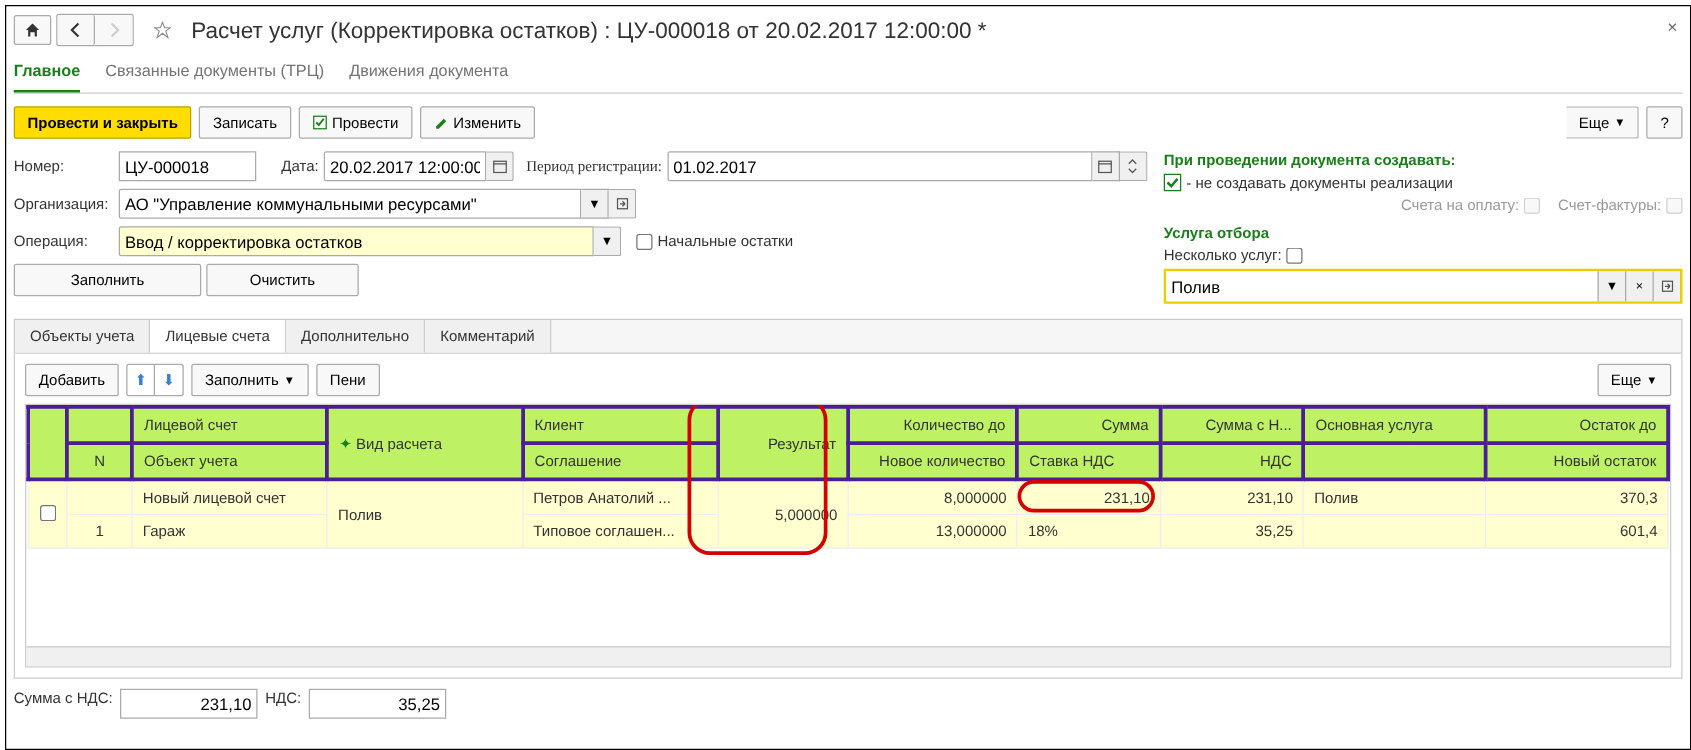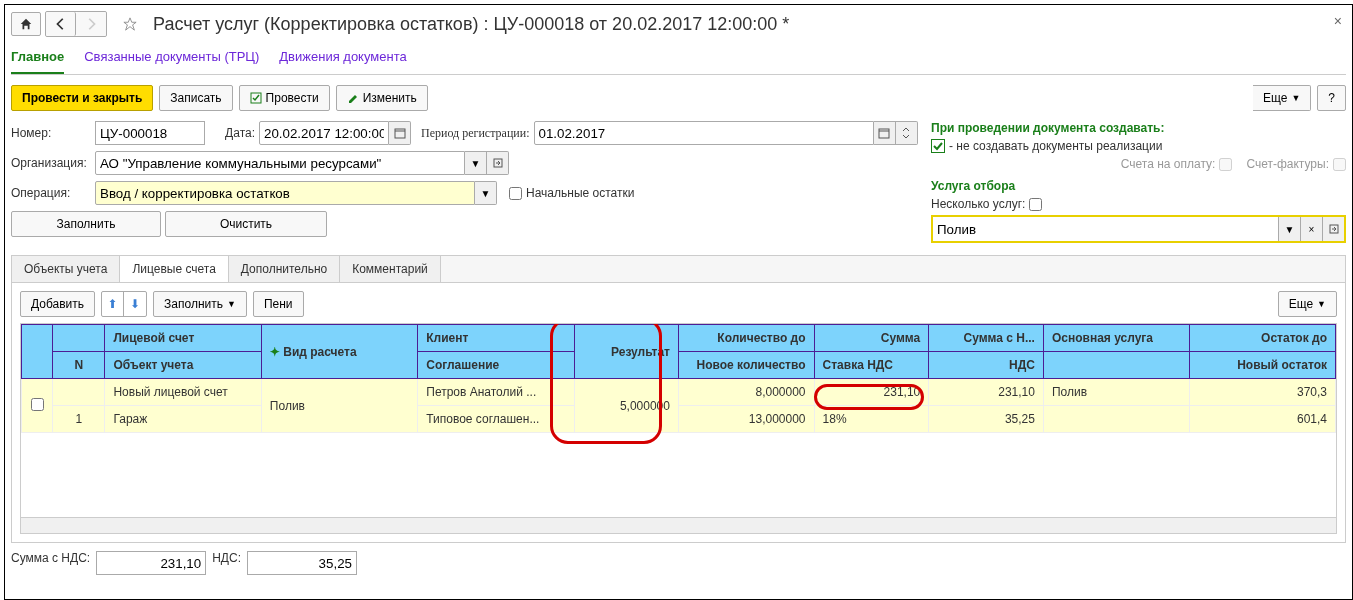--- a/index.html
+++ b/index.html
@@ -10,21 +10,21 @@
 .icon-btn { border: 1px solid #aaa; background: #f8f8f8; height: 24px; min-width: 30px; display: inline-flex; align-items: center; justify-content: center; cursor: pointer; border-radius: 2px; }
 .icon-btn svg { width: 14px; height: 14px; }
 .nav-group { display: inline-flex; border: 1px solid #aaa; border-radius: 2px; overflow: hidden; }
 .nav-group .icon-btn { border: none; border-right: 1px solid #aaa; }
 .nav-group .icon-btn:last-child { border-right: none; }
 .star-btn { background: transparent; border: none; margin-left: 4px; }
 .title { font-size: 18px; margin-left: 4px; }
 .close-x { position: absolute; top: 8px; right: 10px; font-size: 14px; cursor: pointer; color: #666; }
 
 .tab-strip { display: flex; gap: 20px; border-bottom: 1px solid #ccc; margin-bottom: 10px; padding-bottom: 0; }
-.tab-link { padding: 4px 0 8px 0; font-size: 13px; color: #6d28d9; cursor: pointer; }
+.tab-link { padding: 4px 0 8px 0; font-size: 13px; color: #737373; cursor: pointer; }
 .tab-link.active { color: #1a7f1a; border-bottom: 2px solid #1a7f1a; font-weight: bold; }
 
 .toolbar { display: flex; gap: 6px; align-items: center; margin-bottom: 10px; }
 .btn { border: 1px solid #aaa; background: #f8f8f8; padding: 4px 10px; height: 26px; cursor: pointer; border-radius: 2px; display: inline-flex; align-items: center; gap: 4px; font-size: 12px; }
 .btn.primary { background: #ffdd00; border-color: #b8a000; font-weight: bold; }
 .btn-group { display: inline-flex; }
 .btn-group .btn { border-radius: 0; }
 .btn-group .btn:first-child { border-radius: 2px 0 0 2px; }
 .btn-group .btn:last-child { border-radius: 0 2px 2px 0; border-left: none; }
 .spacer { flex: 1; }
@@ -49,21 +49,21 @@
 .inner-tab.active { background: #fff; }
 
 .tab-content { border: 1px solid #ccc; border-top: none; padding: 8px; height: 260px; display: flex; flex-direction: column; }
 .tab-toolbar { display: flex; gap: 6px; align-items: flex-end; margin-bottom: 6px; }
 .nav-arrows { display: inline-flex; border: 1px solid #aaa; border-radius: 2px; }
 .nav-arrows .arr { width: 22px; height: 24px; display: inline-flex; align-items: center; justify-content: center; cursor: pointer; }
 .nav-arrows .arr:first-child { border-right: 1px solid #aaa; }
 
 .grid-wrap { flex: 1; border: 1px solid #ccc; overflow: hidden; position: relative; }
 .grid { width: 100%; border-collapse: collapse; font-size: 12px; }
-.grid th { background: #7dd3fc; font-weight: bold; text-align: left; padding: 6px 8px; border: 1px solid #4c1d95; }
+.grid th { background: #bef264; font-weight: normal; text-align: left; padding: 6px 8px; border: 3px solid #4c1d95; }
 .grid td { padding: 6px 8px; border: 1px solid #eee; }
 .grid tr.sel td { background: #ffffd0; }
 .grid th.num, .grid td.num { text-align: right; }
 .grid th.cen, .grid td.cen { text-align: center; }
 .red-circle { position: absolute; border: 3px solid #d40000; border-radius: 18px; pointer-events: none; }
 
 .footer { display: flex; align-items: flex-start; gap: 6px; margin-top: 8px; }
 .footer .input { text-align: right; width: 110px; }
 
 .hscroll { height: 16px; background: #f0f0f0; border-top: 1px solid #ccc; position: relative; }
@@ -189,21 +189,21 @@
         <div class="input-group">
           <input class="input sel" style="width: 380px;" value="Ввод / корректировка остатков">
           <button class="ibtn">▼</button>
         </div>
         <input type="checkbox" style="margin-left: 8px;">
         <span>Начальные остатки</span>
       </div>
 
       <div class="form-row">
         <button class="btn" style="width:150px; justify-content:center;">Заполнить</button>
-        <button class="btn" style="width:162px; justify-content:center;">Очистить</button>
+        <button class="btn" style="width:122px; justify-content:center;">Очистить</button>
       </div>
     </div>
 
     <div class="side-panel">
       <div class="side-title">При проведении документа создавать:</div>
       <div class="check-row">
         <span style="display:inline-flex;align-items:center;justify-content:center;width:14px;height:14px;border:1px solid #1a7f1a;">
           <svg width="10" height="10" viewBox="0 0 10 10">
               <path d="M1 5 L4 8 L9 2" fill="none" stroke="#1a7f1a" stroke-width="2"></path>
             </svg>

